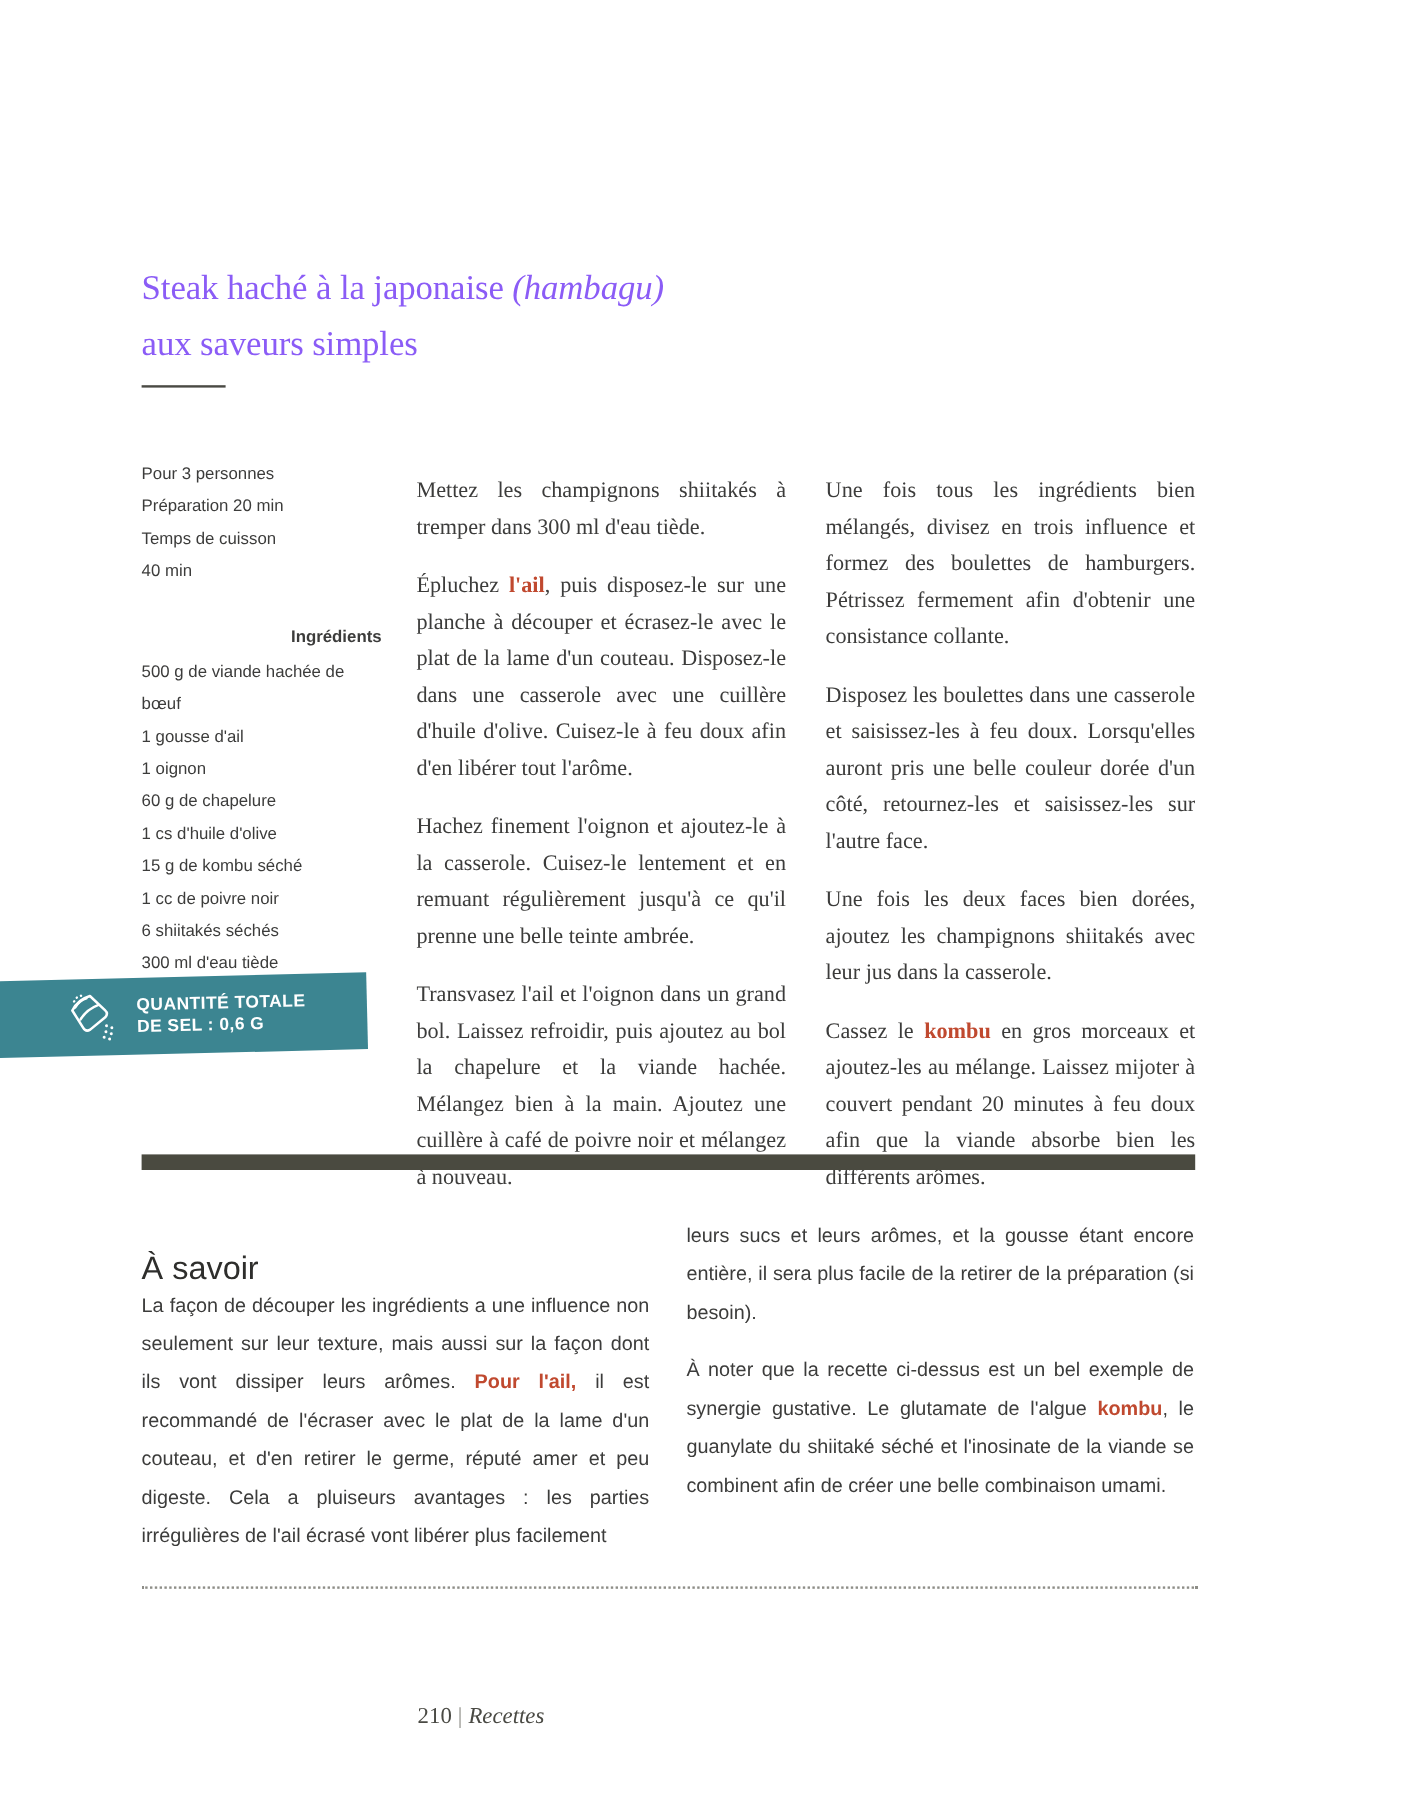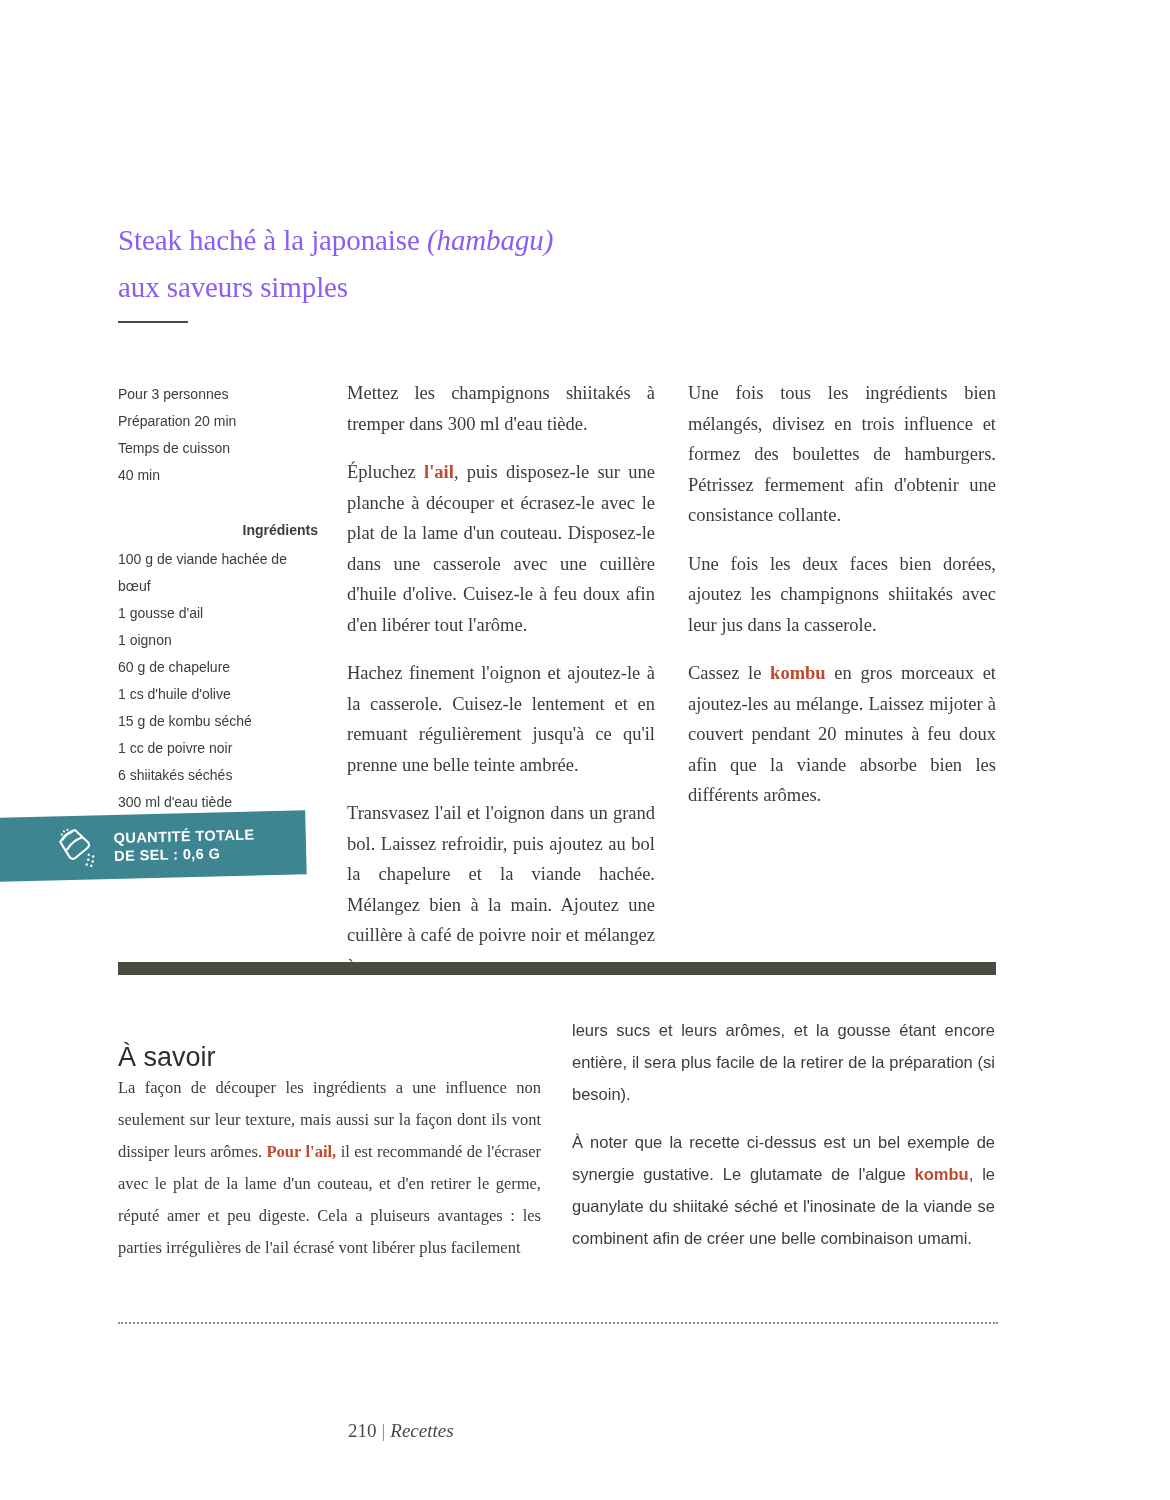--- a/index.html
+++ b/index.html
@@ -115,21 +115,21 @@
     font-size: 18.5px;
     line-height: 30.5px;
     color: #3c3c3b;
     text-align: justify;
     text-justify: inter-word;
     hyphens: manual;
   }
   .steps-col.col-a { left: 347px; }
   .steps-col.col-b { left: 688px; }
   .steps-col p {
-    margin: 0 0 18px 0;
+    margin: 16px 0 18px 0;
   }
   .steps-col p:last-child { margin-bottom: 0; }
   .hl {
     color: #c0492f;
     font-weight: bold;
   }
 
   
   .dark-bar {
     position: absolute;
@@ -154,21 +154,21 @@
   .note-col {
     position: absolute;
     width: 423px;
     font-family: "Liberation Sans", sans-serif;
     font-size: 16.5px;
     line-height: 32px;
     color: #3c3c3b;
     text-align: justify;
     text-justify: inter-word;
   }
-  .note-col.note-a { left: 118px; top: 1072px; font-family: Liberation Serif, serif; }
+  .note-col.note-a { left: 118px; top: 1072px; }
   .note-col.note-b { left: 572px; top: 1014px; }
   .note-col p { margin: 0 0 16px 0; }
   .note-col p:last-child { margin-bottom: 0; }
 
   
   .dotted-rule {
     position: absolute;
     left: 118px;
     top: 1322px;
     width: 880px;
@@ -204,21 +204,21 @@
   <div class="title-rule"></div>
 
   <div class="meta-col">
     <div class="meta-line">Pour 3 personnes</div>
     <div class="meta-line">Préparation 20 min</div>
     <div class="meta-line">Temps de cuisson
 40 min</div>
 
     <div class="ingredients-head">Ingrédients</div>
     <ul class="ing-list">
-      <li>100 g de viande hachée de bœuf</li>
+      <li>500 g de viande hachée de bœuf</li>
       <li>1 gousse d'ail</li>
       <li>1 oignon</li>
       <li>60 g de chapelure</li>
       <li>1 cs d'huile d'olive</li>
       <li>15 g de kombu séché</li>
       <li>1 cc de poivre noir</li>
       <li>6 shiitakés séchés</li>
       <li>300 ml d'eau tiède</li>
     </ul>
   </div>
@@ -250,20 +250,21 @@
 
   <div class="steps-col col-a">
     <p>Mettez les champignons shiitakés à tremper dans 300 ml d'eau tiède.</p>
     <p><span>Épluchez </span><span class="hl">l'ail</span><span>, puis disposez-le sur une planche à découper et écrasez-le avec le plat de la lame d'un couteau. Disposez-le dans une casserole avec une cuillère d'huile d'olive. Cuisez-le à feu doux afin d'en libérer tout l'arôme.</span></p>
     <p>Hachez finement l'oignon et ajoutez-le à la casserole. Cuisez-le lentement et en remuant régulièrement jusqu'à ce qu'il prenne une belle teinte ambrée.</p>
     <p>Transvasez l'ail et l'oignon dans un grand bol. Laissez refroidir, puis ajoutez au bol la chapelure et la viande hachée. Mélangez bien à la main. Ajoutez une cuillère à café de poivre noir et mélangez à nouveau.</p>
   </div>
 
   <div class="steps-col col-b">
     <p>Une fois tous les ingrédients bien mélangés, divisez en trois influence et formez des boulettes de hamburgers. Pétrissez fermement afin d'obtenir une consistance collante.</p>
+    <p>Disposez les boulettes dans une casserole et saisissez-les à feu doux. Lorsqu'elles auront pris une belle couleur dorée d'un côté, retournez-les et saisissez-les sur l'autre face.</p>
     <p>Une fois les deux faces bien dorées, ajoutez les champignons shiitakés avec leur jus dans la casserole.</p>
     <p><span>Cassez le </span><span class="hl">kombu</span><span> en gros morceaux et ajoutez-les au mélange. Laissez mijoter à couvert pendant 20 minutes à feu doux afin que la viande absorbe bien les différents arômes.</span></p>
   </div>
 
   <div class="dark-bar"></div>
 
   <h2 class="note-heading">À savoir</h2>
 
   <div class="note-col note-a">
     <p><span>La façon de découper les ingrédients a une influence non seulement sur leur texture, mais aussi sur la façon dont ils vont dissiper leurs arômes. </span><span class="hl">Pour l'ail,</span><span> il est recommandé de l'écraser avec le plat de la lame d'un couteau, et d'en retirer le germe, réputé amer et peu digeste. Cela a pluiseurs avantages : les parties irrégulières de l'ail écrasé vont libérer plus facilement</span></p>

